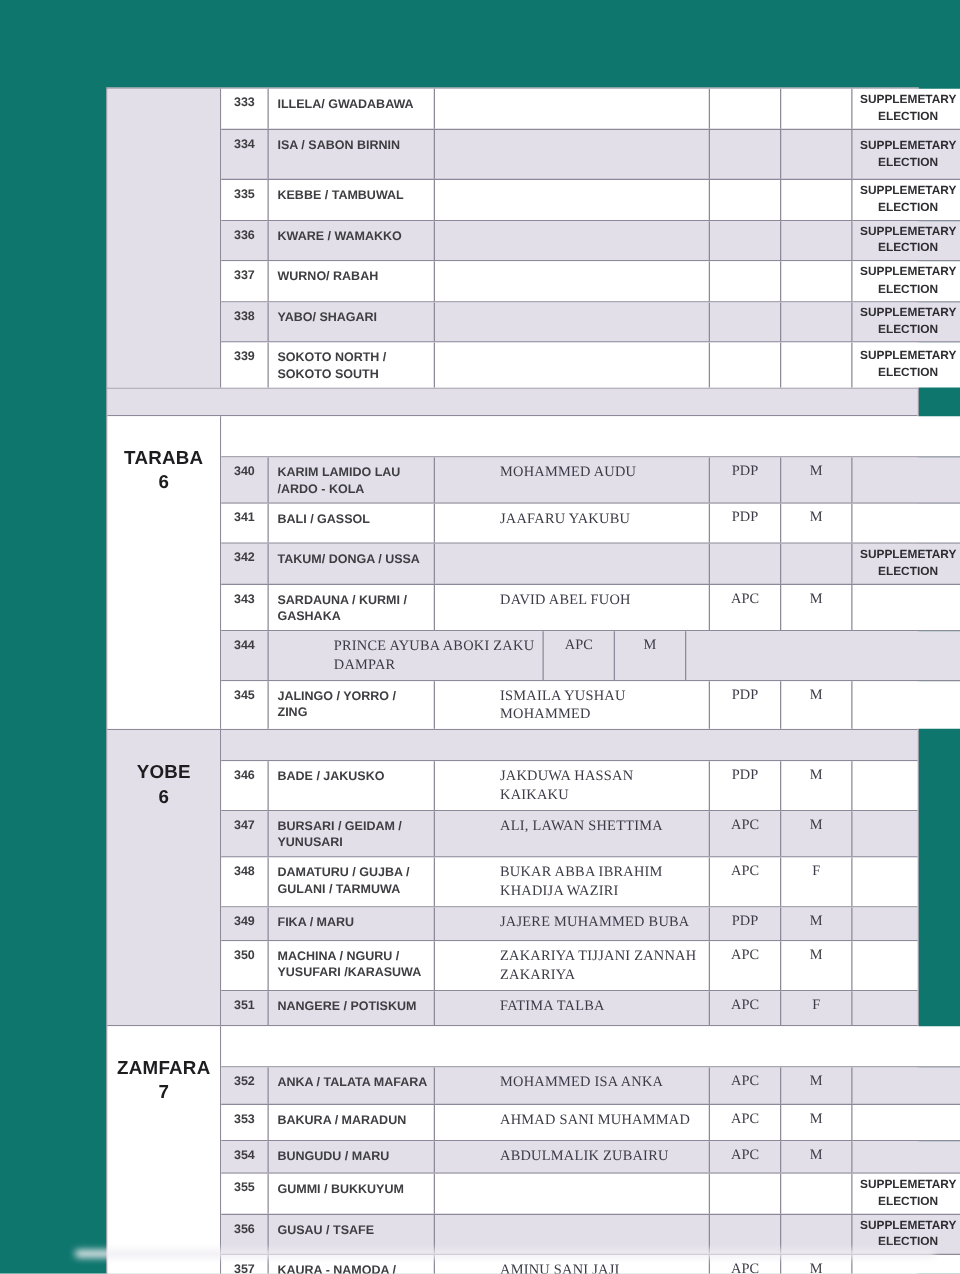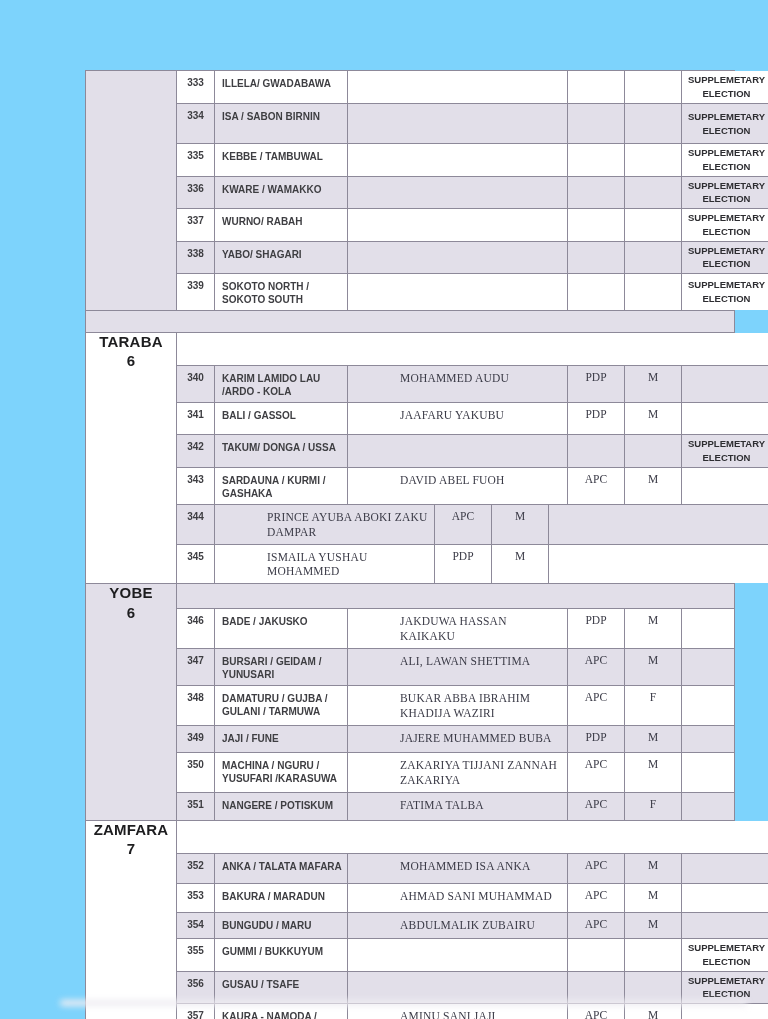--- a/index.html
+++ b/index.html
@@ -1,28 +1,28 @@
 <!DOCTYPE html>
 <html><head>
 <meta charset="utf-8">
 <style>
   html,body { margin:0; padding:0; background:#ffffff; }
   .page {
-    position:relative; width:768px; height:1019px; background:#7dd3fc;
+    position:relative; width:768px; height:1019px; background:#0f766e;
     font-family:"Liberation Sans", sans-serif; overflow:hidden;
   }
   .table-wrap {
     position:absolute; left:85px; top:70px; width:650px;
     border:1px solid #8d8999; box-sizing:border-box; background:#ffffff;
   }
   .section { display:flex; border-bottom:1px solid #8d8999; }
   .section:last-child { border-bottom:none; }
   .state-cell {
     flex:0 0 91px; width:91px; border-right:1px solid #8d8999;
-    box-sizing:border-box; text-align:center; padding-top:0; background:#ffffff;
+    box-sizing:border-box; text-align:center; padding-top:25px; background:#ffffff;
   }
   .state-cell.shaded { background:#e2dfe9; }
   .state-label { font-weight:700; font-size:15px; color:#1d1d1f; letter-spacing:.2px; line-height:1.15; }
   .state-seats { font-weight:700; font-size:15px; color:#1d1d1f; margin-top:2px; }
   .rows { flex:1; display:flex; flex-direction:column; }
   .gap-row { border-bottom:1px solid #8d8999; background:#ffffff; box-sizing:border-box; }
   .gap-row.shaded { background:#e2dfe9; }
   .row { display:flex; border-bottom:1px solid #8d8999; background:#ffffff; box-sizing:border-box; }
   .row:last-child { border-bottom:none; }
   .row.shaded { background:#e2dfe9;justify-content:space-between; }
@@ -154,20 +154,21 @@
           </div>
           <div class="row shaded" style="min-height: 29px;">
             <div class="cell c-sn">344</div>
             <div class="cell c-cand">PRINCE AYUBA ABOKI ZAKU DAMPAR</div>
             <div class="cell c-party">APC</div>
             <div class="cell c-gender">M</div>
             <div class="cell c-note"></div>
           </div>
           <div class="row" style="min-height: 33px;">
             <div class="cell c-sn">345</div>
+            <div class="cell c-const">JALINGO / YORRO / ZING</div>
             <div class="cell c-cand">ISMAILA YUSHAU MOHAMMED</div>
             <div class="cell c-party">PDP</div>
             <div class="cell c-gender">M</div>
             <div class="cell c-note"></div>
           </div>
         </div>
       </div>
       <div class="section">
         <div class="state-cell shaded">
           <div class="state-label">YOBE</div>
@@ -194,21 +195,21 @@
           <div class="row" style="min-height: 28px;">
             <div class="cell c-sn">348</div>
             <div class="cell c-const">DAMATURU / GUJBA / GULANI / TARMUWA</div>
             <div class="cell c-cand">BUKAR ABBA IBRAHIM KHADIJA WAZIRI</div>
             <div class="cell c-party">APC</div>
             <div class="cell c-gender">F</div>
             <div class="cell c-note"></div>
           </div>
           <div class="row shaded" style="min-height: 27px;">
             <div class="cell c-sn">349</div>
-            <div class="cell c-const">JAJI / FUNE</div>
+            <div class="cell c-const">FIKA / MARU</div>
             <div class="cell c-cand">JAJERE MUHAMMED BUBA</div>
             <div class="cell c-party">PDP</div>
             <div class="cell c-gender">M</div>
             <div class="cell c-note"></div>
           </div>
           <div class="row" style="min-height: 32px;">
             <div class="cell c-sn">350</div>
             <div class="cell c-const">MACHINA / NGURU / YUSUFARI /KARASUWA</div>
             <div class="cell c-cand">ZAKARIYA TIJJANI ZANNAH ZAKARIYA</div>
             <div class="cell c-party">APC</div>

